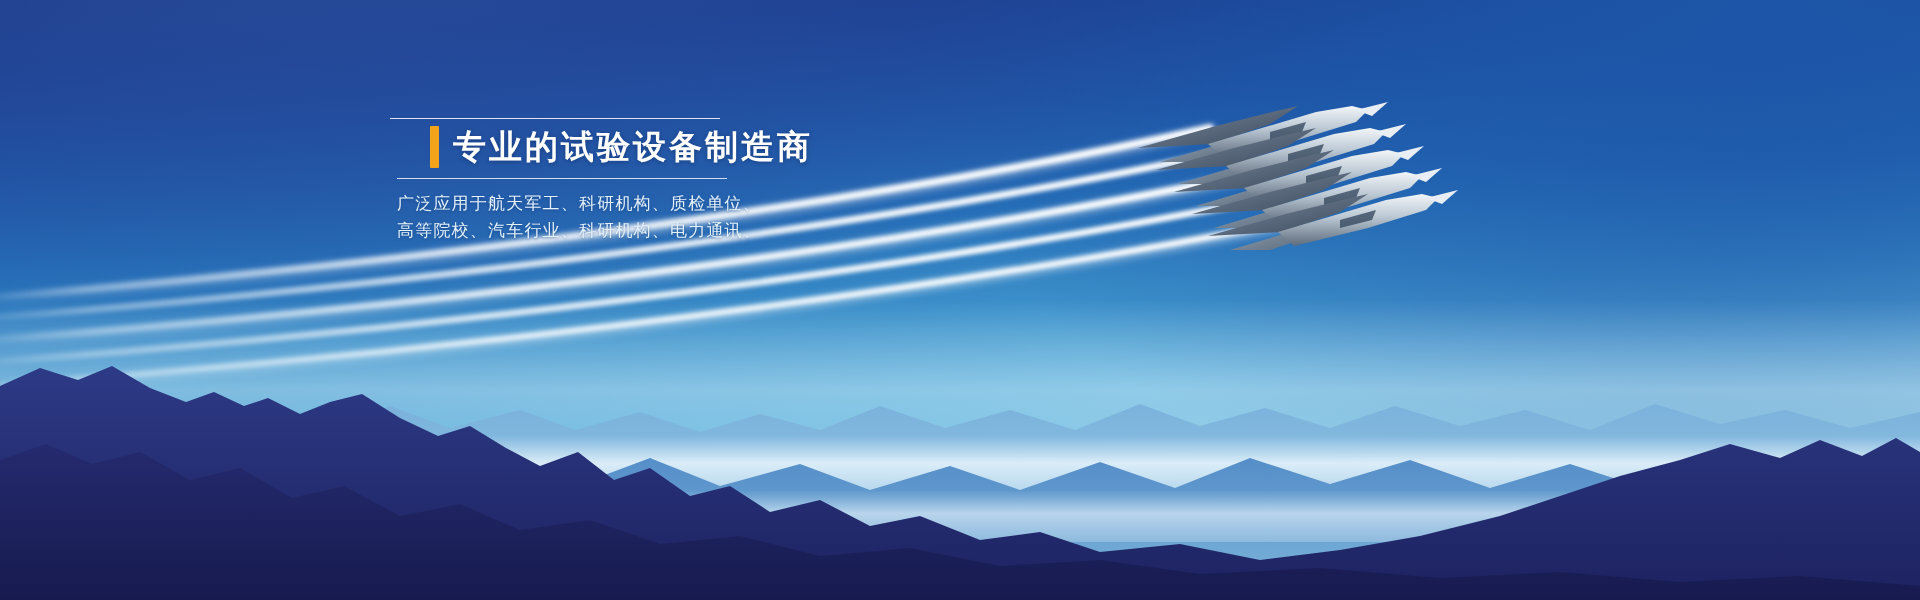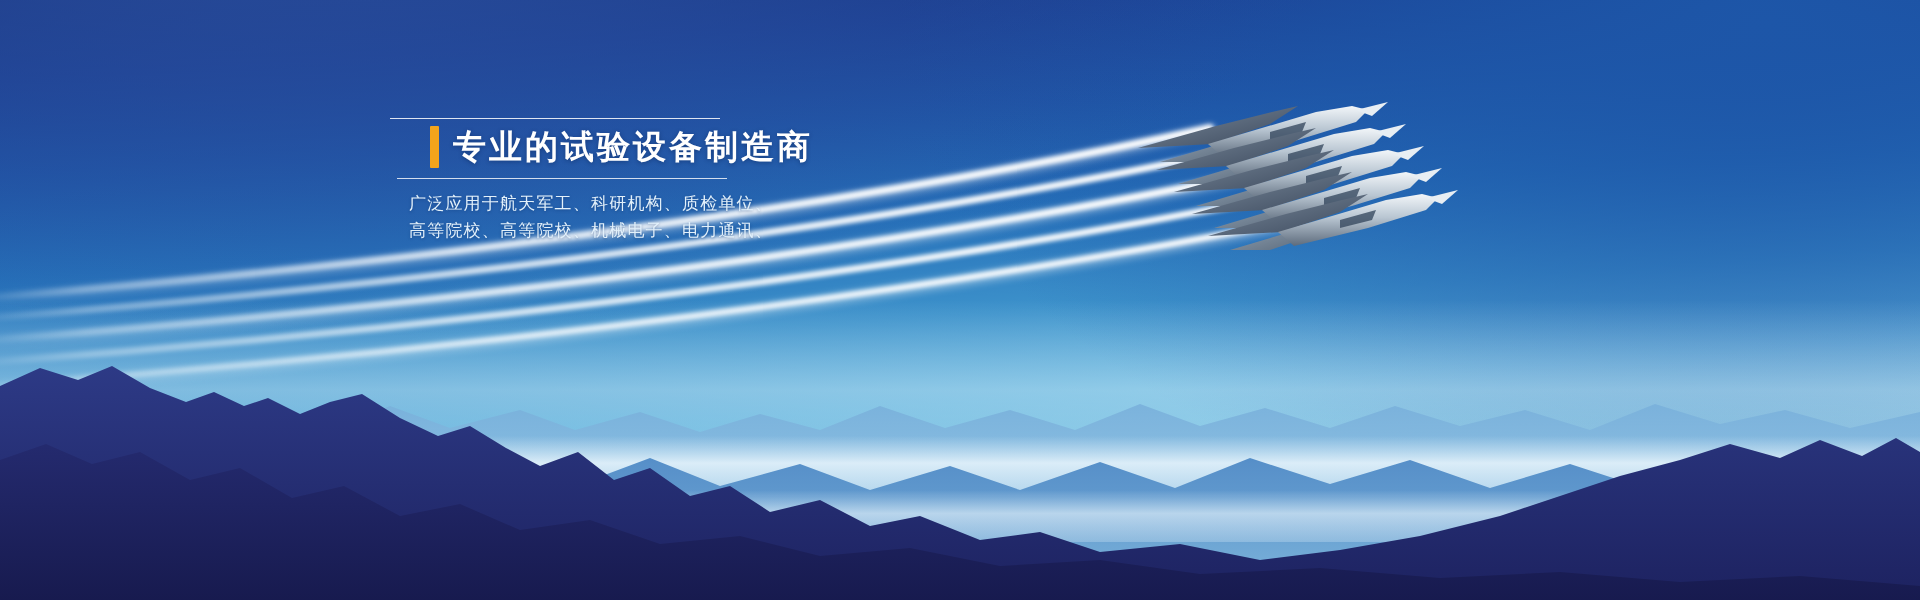--- a/index.html
+++ b/index.html
@@ -41,21 +41,21 @@
   .rule{height:1px;background:rgba(255,255,255,.85);}
   .rule-top{width:330px;margin-bottom:0;}
   .rule-mid{width:330px;margin:6px 0 0 7px;background:rgba(255,255,255,.8);}
   .head-row{display:flex;align-items:flex-start;height:46px;margin-top:7px;margin-left:40px;}
   .bar{width:9px;height:42px;background:#f3a41b;margin-right:14px;flex:0 0 auto;border-radius:1px;}
   .headline{
     color:#ffffff;font-size:33px;line-height:42px;font-weight:bold;
     letter-spacing:3px;white-space:nowrap;
     text-shadow:0 1px 4px rgba(8,30,80,.45);
   }
-  .body{margin:11px 0 0 19px;}
+  .body{margin:11px 0 0 7px;}
   .body-line{
     color:#e3f1fb;font-size:17px;line-height:27px;letter-spacing:1.2px;
     white-space:nowrap;text-shadow:0 1px 3px rgba(10,40,95,.40);
   }
 </style>
 </head>
 <body>
 
 <div id="banner">
 
@@ -206,17 +206,17 @@
 
     <div class="head-row">
       <span class="bar"></span>
       <span class="headline">专业的试验设备制造商</span>
     </div>
 
     <div class="rule rule-mid"></div>
 
     <div class="body">
       <div class="body-line">广泛应用于航天军工、科研机构、质检单位、</div>
-      <div class="body-line">高等院校、高等院校、机械电子、电力通讯、</div>
+      <div class="body-line">高等院校、汽车行业、科研机构、电力通讯、</div>
     </div>
   </div>
 
 </div>
 
 </body></html>

